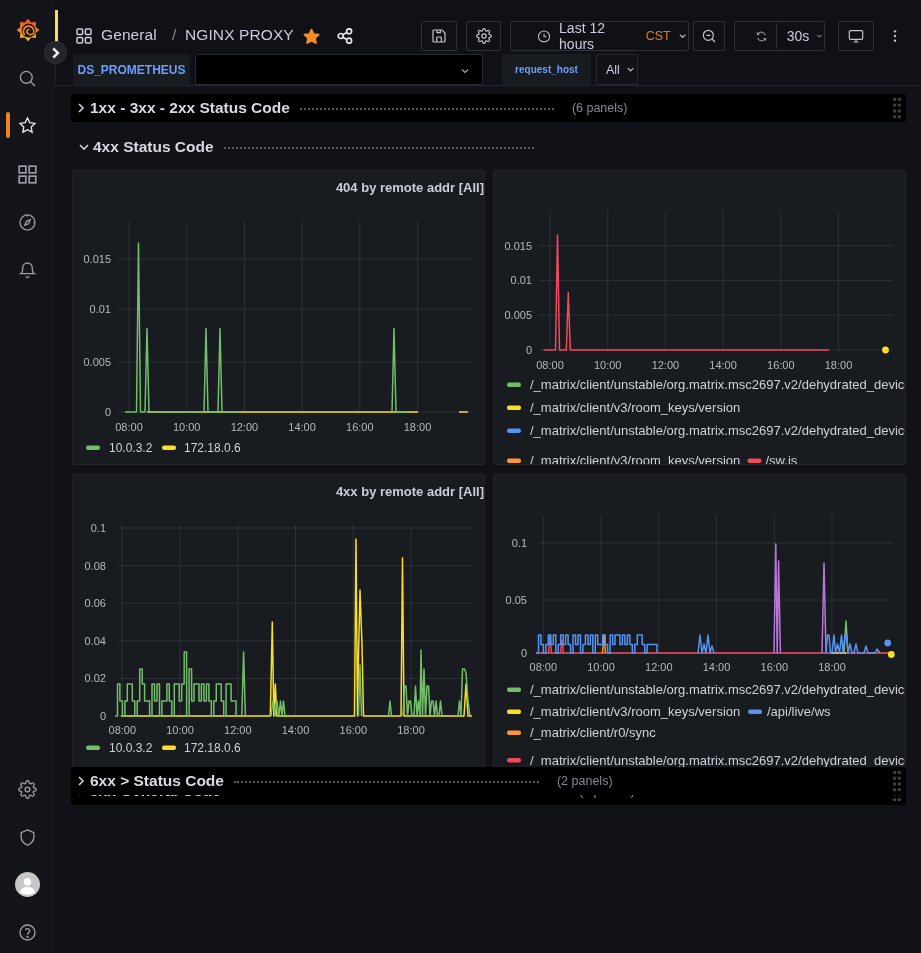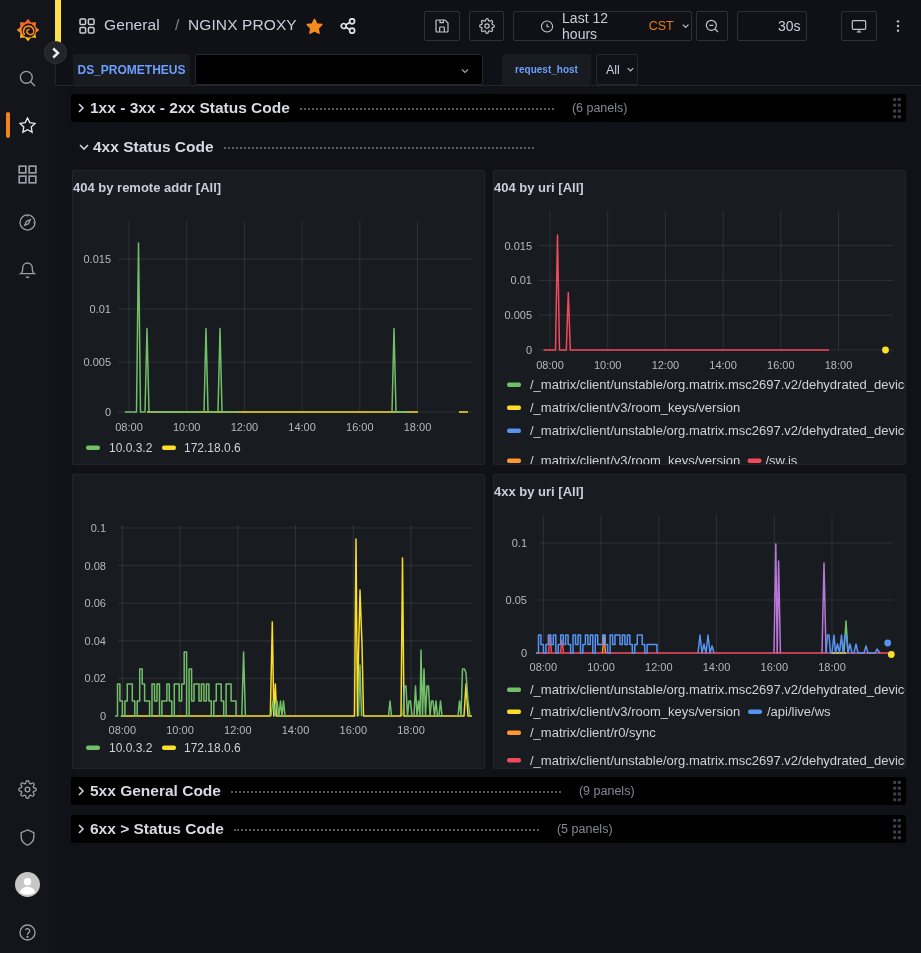--- a/index.html
+++ b/index.html
@@ -1,36 +1,36 @@
 <!DOCTYPE html>
 <html><head>
 <meta charset="utf-8">
 <style>
   * { margin:0; padding:0; box-sizing:border-box; }
   html,body { width:921px; height:953px; background:#111217; font-family:"Liberation Sans",sans-serif; overflow:hidden; position:relative; }
   .abs { position:absolute; }
   
-  #nav { position:absolute; left:55px; top:0; width:866px; height:52px; background:#101116; border-left:6px solid #fde047; }
+  #nav { position:absolute; left:55px; top:10px; width:866px; height:52px; background:#101116; border-left:3px solid #fde047; }
   #submenu { position:absolute; left:55px; top:52px; width:866px; height:34px; background:#101116; border-bottom:1px solid #24262c; border-left:1px solid #222329; }
   #sidebar { position:absolute; left:0; top:0; width:55px; height:953px; background:#14151a; }
   .crumb { color:#ccccdc; font-size:15.5px; letter-spacing:0.1px; }
   .crumbsep { color:#848691; font-size:15.5px; }
   .navbtn { position:absolute; top:11px; height:30px; border:1px solid #2e3138; border-radius:2px; background:#101116; display:flex; align-items:center; justify-content:center; color:#c3c4cc; }
   .icon { display:block; }
   
   .varlabel { position:absolute; top:54px; height:31px; background:#181b1f; color:#6e9fff; font-weight:600; display:flex; align-items:center; border-radius:2px; }
   
   .rowbar { position:absolute; left:71px; width:835px; height:28px; display:flex; align-items:center; color:#d8d9e2; font-size:15.5px; font-weight:700; }
   .rowbg { background:#000000; border-radius:2px; }
   .dots { height:1px; border-bottom:2px dotted #585a62; margin-left:10px; margin-top:2px; }
   .pcount { color:#868893; font-size:12.5px; font-weight:400; margin-left:18px; }
   .grip { position:absolute; right:4px; top:50%; transform:translateY(-50%); width:10px; height:21px; }
   
   .panel { position:absolute; width:413px; height:295px; background:#181b1f; border:1px solid #23252b; border-radius:2px; overflow:hidden; }
-  .ptitle { position:absolute; top:9px; left:0; width:100%; text-align:left; color:#ccccdc; font-size:13px; font-weight:700; }
+  .ptitle { position:absolute; top:9px; left:0; width:100%; text-align:right; color:#ccccdc; font-size:13px; font-weight:700; }
 </style>
 </head>
 <body>
 <div id="nav">
 
   <svg class="abs icon" style="left:18px;top:18px" width="16" height="16" viewBox="0 0 16 16" fill="none" stroke="#ccccdc" stroke-width="1.5">
     <rect x="1" y="1" width="5.6" height="5.6" rx="1"></rect>
       <rect x="9.4" y="1" width="5.6" height="5.6" rx="1"></rect>
     <rect x="1" y="9.4" width="5.6" height="5.6" rx="1"></rect>
       <rect x="9.4" y="9.4" width="5.6" height="5.6" rx="1"></rect>
@@ -71,21 +71,21 @@
     <svg class="icon" style="margin-left:6px" width="12" height="12" viewBox="0 0 24 24" fill="none" stroke="#c3c4cc" stroke-width="2.4">
         <path d="M6 9l6 6 6-6"></path>
       </svg>
   </div>
   <div class="navbtn" style="left:635px;width:32px">
     <svg class="icon" width="16" height="16" viewBox="0 0 24 24" fill="none" stroke="#c3c4cc" stroke-width="1.8">
       <circle cx="11" cy="11" r="7.5"></circle>
         <path d="M16.5 16.5L21 21M8 11h6"></path>
     </svg>
   </div>
-  <div class="navbtn" style="left:676px;width:70px;justify-content:flex-start;padding-left:21px">
+  <div class="navbtn" style="left:676px;width:91px;justify-content:center;padding-left:21px">
     <svg class="icon" width="15" height="15" viewBox="0 0 24 24" fill="none" stroke="#c3c4cc" stroke-width="1.9">
       <path d="M20.4 9A9 9 0 0 0 5 5.3L3 7.3"></path>
         <path d="M3 2.8v4.5h4.5"></path>
       <path d="M3.6 15a9 9 0 0 0 15.4 3.7l2-2"></path>
         <path d="M21 21.2v-4.5h-4.5"></path>
     </svg>
     <span style="width:1px;height:26px;background:#2e3138;margin-left:9px"></span>
     <span style="font-size:14px;font-weight:500;color:#ccccdc;margin-left:10px">30s</span>
     <svg class="icon" style="margin-left:6px" width="12" height="12" viewBox="0 0 24 24" fill="none" stroke="#c3c4cc" stroke-width="2.4">
         <path d="M6 9l6 6 6-6"></path>
@@ -243,21 +243,20 @@
         <text x="344.5" y="260" text-anchor="middle" font-size="11" fill="#b6b8c1">18:00</text>
         <path d="M74,241 H345 M386,241 H395" fill="none" stroke="#fade2a" stroke-width="1.5" stroke-linejoin="round"></path>
         <path d="M52,241 H63.5 L65.5,72 L67.5,241 H72 L74,157.6 L76,241 H131 L133,157.6 L135,241 H145 L147,157.6 L149,241 H166 M319,241 L321,157.6 L323,241 H334" fill="none" stroke="#73bf69" stroke-width="1.5" stroke-linejoin="round"></path>
         <rect x="13" y="274.5" width="14" height="4.5" rx="2" fill="#73bf69"></rect>
         <text x="36" y="281" font-size="12" fill="#d0d1da">10.0.3.2</text>
         <rect x="89" y="274.5" width="14" height="4.5" rx="2" fill="#fade2a"></rect>
         <text x="111" y="281" font-size="12" fill="#d0d1da">172.18.0.6</text>
       </svg>
     </div>
   <div class="panel" id="p2" style="left:493px;top:170px">
-      <div class="ptitle">404 by uri [All]</div>
       <svg width="413" height="295" viewBox="0 0 413 295" style="position:absolute;left:0;top:0">
         <line x1="56" y1="40" x2="56" y2="179" stroke="rgba(204,204,220,0.12)" stroke-width="1"></line>
         <line x1="113.7" y1="40" x2="113.7" y2="179" stroke="rgba(204,204,220,0.12)" stroke-width="1"></line>
         <line x1="171.4" y1="40" x2="171.4" y2="179" stroke="rgba(204,204,220,0.12)" stroke-width="1"></line>
         <line x1="229.1" y1="40" x2="229.1" y2="179" stroke="rgba(204,204,220,0.12)" stroke-width="1"></line>
         <line x1="286.8" y1="40" x2="286.8" y2="179" stroke="rgba(204,204,220,0.12)" stroke-width="1"></line>
         <line x1="344.5" y1="40" x2="344.5" y2="179" stroke="rgba(204,204,220,0.12)" stroke-width="1"></line>
         <line x1="45" y1="74.6" x2="399" y2="74.6" stroke="rgba(204,204,220,0.12)" stroke-width="1"></line>
         <line x1="45" y1="109.4" x2="399" y2="109.4" stroke="rgba(204,204,220,0.12)" stroke-width="1"></line>
         <line x1="45" y1="144.2" x2="399" y2="144.2" stroke="rgba(204,204,220,0.12)" stroke-width="1"></line>
@@ -280,20 +279,21 @@
         <text x="36" y="241" font-size="13" fill="#d0d1da">/_matrix/client/v3/room_keys/version</text>
         <rect x="13" y="257.5" width="14" height="4.5" rx="2" fill="#5794f2"></rect>
         <text x="36" y="264" font-size="13" fill="#d0d1da">/_matrix/client/unstable/org.matrix.msc2697.v2/dehydrated_device</text>
         <rect x="13" y="287.5" width="14" height="4.5" rx="2" fill="#ff9830"></rect>
         <text x="36" y="294" font-size="13" fill="#d0d1da">/_matrix/client/v3/room_keys/version</text>
         <rect x="253.5" y="287.5" width="14" height="4.5" rx="2" fill="#f2495c"></rect>
         <text x="271.5" y="294" font-size="13" fill="#d0d1da">/sw.js</text>
       </svg>
     </div>
   <div class="panel" id="p3" style="left:72px;top:474px">
+      <div class="ptitle">4xx by remote addr [All]</div>
       <svg width="413" height="295" viewBox="0 0 413 295" style="position:absolute;left:0;top:0">
         <line x1="49.3" y1="50" x2="49.3" y2="241" stroke="rgba(204,204,220,0.12)" stroke-width="1"></line>
         <line x1="107" y1="50" x2="107" y2="241" stroke="rgba(204,204,220,0.12)" stroke-width="1"></line>
         <line x1="164.8" y1="50" x2="164.8" y2="241" stroke="rgba(204,204,220,0.12)" stroke-width="1"></line>
         <line x1="222.5" y1="50" x2="222.5" y2="241" stroke="rgba(204,204,220,0.12)" stroke-width="1"></line>
         <line x1="280.3" y1="50" x2="280.3" y2="241" stroke="rgba(204,204,220,0.12)" stroke-width="1"></line>
         <line x1="338" y1="50" x2="338" y2="241" stroke="rgba(204,204,220,0.12)" stroke-width="1"></line>
         <line x1="45" y1="53" x2="399" y2="53" stroke="rgba(204,204,220,0.12)" stroke-width="1"></line>
         <line x1="45" y1="90.6" x2="399" y2="90.6" stroke="rgba(204,204,220,0.12)" stroke-width="1"></line>
         <line x1="45" y1="128.2" x2="399" y2="128.2" stroke="rgba(204,204,220,0.12)" stroke-width="1"></line>
@@ -314,21 +314,20 @@
         <text x="338" y="259" text-anchor="middle" font-size="11" fill="#b6b8c1">18:00</text>
         <path d="M47.8,241 H197.3 L199.3,147 L200.8,241 L202.3,209 L203.8,241 H281.5 L283,64 L284.5,241 L285.5,180 L287,115 L289,170 L290.5,241 H328 L329.5,83 L331,241 H391 L393,209 L395,241 H399" fill="none" stroke="#fade2a" stroke-width="1.5" stroke-linejoin="round"></path>
         <path d="M42,241 L44.5,241.0 L44.5,209.0 L46.9,209.0 L46.9,226.0 L49.4,226.0 L49.4,241.0 L51.9,241.0 L51.9,226.0 L54.3,226.0 L54.3,209.0 L56.8,209.0 L56.8,209.0 L59.3,209.0 L59.3,226.0 L61.8,226.0 L61.8,241.0 L64.2,241.0 L64.2,226.0 L66.7,226.0 L66.7,194.0 L69.2,194.0 L69.2,209.0 L71.6,209.0 L71.6,226.0 L74.1,226.0 L74.1,226.0 L76.6,226.0 L76.6,241.0 L79.0,241.0 L79.0,209.0 L81.5,209.0 L81.5,226.0 L84.0,226.0 L84.0,209.0 L86.5,209.0 L86.5,241.0 L88.9,241.0 L88.9,226.0 L91.4,226.0 L91.4,226.0 L93.9,226.0 L93.9,209.0 L96.3,209.0 L96.3,226.0 L98.8,226.0 L98.8,241.0 L101.3,241.0 L101.3,209.0 L103.7,209.0 L103.7,209.0 L106.2,209.0 L106.2,226.0 L108.7,226.0 L108.7,209.0 L111.2,209.0 L111.2,177.1 L113.6,177.1 L113.6,241.0 L116.1,241.0 L116.1,194.0 L118.6,194.0 L118.6,226.0 L121.0,226.0 L121.0,209.0 L123.5,209.0 L123.5,209.0 L126.0,209.0 L126.0,226.0 L128.4,226.0 L128.4,209.0 L130.9,209.0 L130.9,226.0 L133.4,226.0 L133.4,209.0 L135.9,209.0 L135.9,226.0 L138.3,226.0 L138.3,241.0 L140.8,241.0 L140.8,226.0 L143.3,226.0 L143.3,209.0 L145.7,209.0 L145.7,209.0 L148.2,209.0 L148.2,226.0 L150.7,226.0 L150.7,241.0 L153.1,241.0 L153.1,209.0 L155.6,209.0 L155.6,209.0 L158.1,209.0 L158.1,226.0 L160.6,226.0 L160.6,226.0 L163.0,226.0 L163.0,241.0 L163,241.0 L163,241 M168.8,241 L170.6,177 L172.4,241 M198,241 L200,226 L202,241 L204,226 L206,241 L207.5,226 L209,241 L210.5,226 L212,241 M285.5,241 L287,190 L288.5,241 M315.5,241 L317,226 L318.5,241 M330,241 L331.5,211 L333,211 L334.5,241 L336,226 L337.5,226 L339,241 L341,241 L342.5,211 L344,241 L345.5,226 L347,241 L348,175 L349.5,241 L351,194 L352.5,241 L354,211 L355.5,211 L357,241 L358.5,226 L360,226 L361.5,241 L363,226 L364.5,241 L366,241 L367.5,226 L369,241 M385,241 L386.5,226 L388,241 L389.5,194 L391.5,194 L393,198 L395,226 L397,241 " fill="none" stroke="#73bf69" stroke-width="1.5" stroke-linejoin="round"></path>
         <rect x="13" y="270.5" width="14" height="4.5" rx="2" fill="#73bf69"></rect>
         <text x="36" y="277" font-size="12" fill="#d0d1da">10.0.3.2</text>
         <rect x="89" y="270.5" width="14" height="4.5" rx="2" fill="#fade2a"></rect>
         <text x="111" y="277" font-size="12" fill="#d0d1da">172.18.0.6</text>
       </svg>
     </div>
   <div class="panel" id="p4" style="left:493px;top:474px">
-      <div class="ptitle">4xx by uri [All]</div>
       <svg width="413" height="295" viewBox="0 0 413 295" style="position:absolute;left:0;top:0">
         <line x1="49.3" y1="40" x2="49.3" y2="178" stroke="rgba(204,204,220,0.12)" stroke-width="1"></line>
         <line x1="107" y1="40" x2="107" y2="178" stroke="rgba(204,204,220,0.12)" stroke-width="1"></line>
         <line x1="164.8" y1="40" x2="164.8" y2="178" stroke="rgba(204,204,220,0.12)" stroke-width="1"></line>
         <line x1="222.5" y1="40" x2="222.5" y2="178" stroke="rgba(204,204,220,0.12)" stroke-width="1"></line>
         <line x1="280.3" y1="40" x2="280.3" y2="178" stroke="rgba(204,204,220,0.12)" stroke-width="1"></line>
         <line x1="338" y1="40" x2="338" y2="178" stroke="rgba(204,204,220,0.12)" stroke-width="1"></line>
         <line x1="45" y1="68" x2="399" y2="68" stroke="rgba(204,204,220,0.12)" stroke-width="1"></line>
         <line x1="45" y1="125" x2="399" y2="125" stroke="rgba(204,204,220,0.12)" stroke-width="1"></line>
         <line x1="45" y1="178" x2="399" y2="178" stroke="rgba(204,204,220,0.12)" stroke-width="1"></line>
@@ -374,27 +373,27 @@
         <rect x="5.8" y="0.4" width="3" height="3"></rect>
       <rect x="1.2" y="6.2" width="3" height="3"></rect>
         <rect x="5.8" y="6.2" width="3" height="3"></rect>
       <rect x="1.2" y="12.0" width="3" height="3"></rect>
         <rect x="5.8" y="12.0" width="3" height="3"></rect>
       <rect x="1.2" y="17.8" width="3" height="3"></rect>
         <rect x="5.8" y="17.8" width="3" height="3"></rect>
     </svg>
   </div>
 
-  <div class="rowbar rowbg" style="top:815px">
+  <div class="rowbar rowbg" style="top:767px">
     <svg style="margin:0 5px 0 6px" width="8" height="12" viewBox="0 0 8 12" fill="none" stroke="#cfd0d9" stroke-width="1.6">
         <path d="M2 2l4 4-4 4"></path>
       </svg>
       <span>6xx &gt; Status Code</span>
     <span class="dots" style="width:305px"></span>
-      <span class="pcount">(5 panels)</span>
+      <span class="pcount">(2 panels)</span>
     <svg class="grip" width="10" height="21" viewBox="0 0 10 21" fill="#3f4148">
       <rect x="1.2" y="0.4" width="3" height="3"></rect>
         <rect x="5.8" y="0.4" width="3" height="3"></rect>
       <rect x="1.2" y="6.2" width="3" height="3"></rect>
         <rect x="5.8" y="6.2" width="3" height="3"></rect>
       <rect x="1.2" y="12.0" width="3" height="3"></rect>
         <rect x="5.8" y="12.0" width="3" height="3"></rect>
       <rect x="1.2" y="17.8" width="3" height="3"></rect>
         <rect x="5.8" y="17.8" width="3" height="3"></rect>
     </svg>

